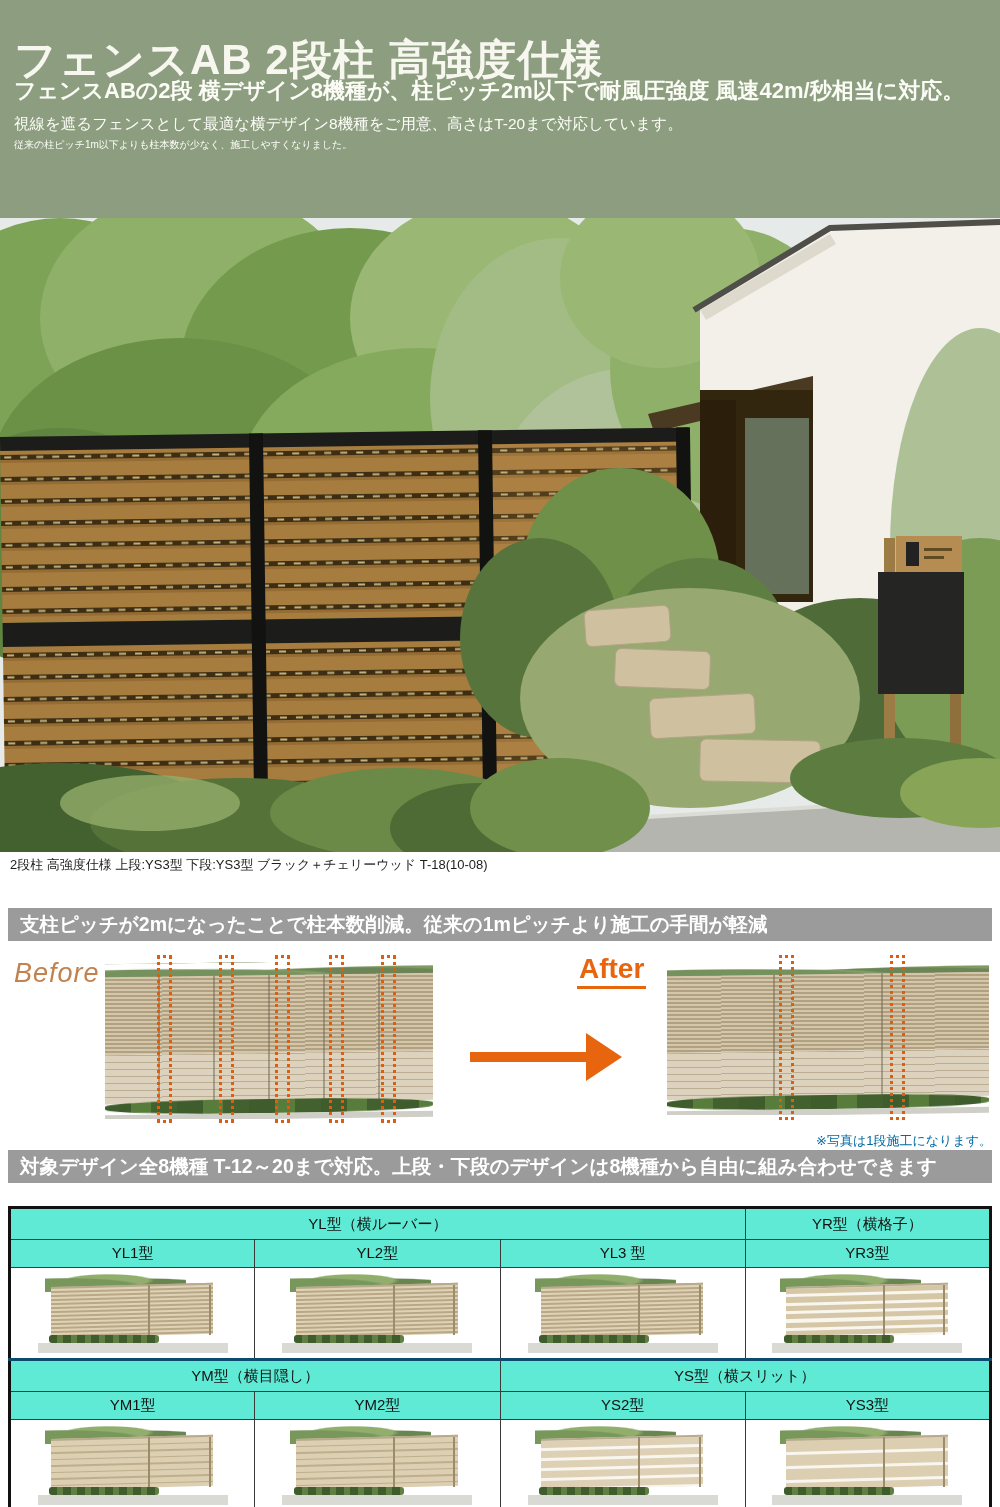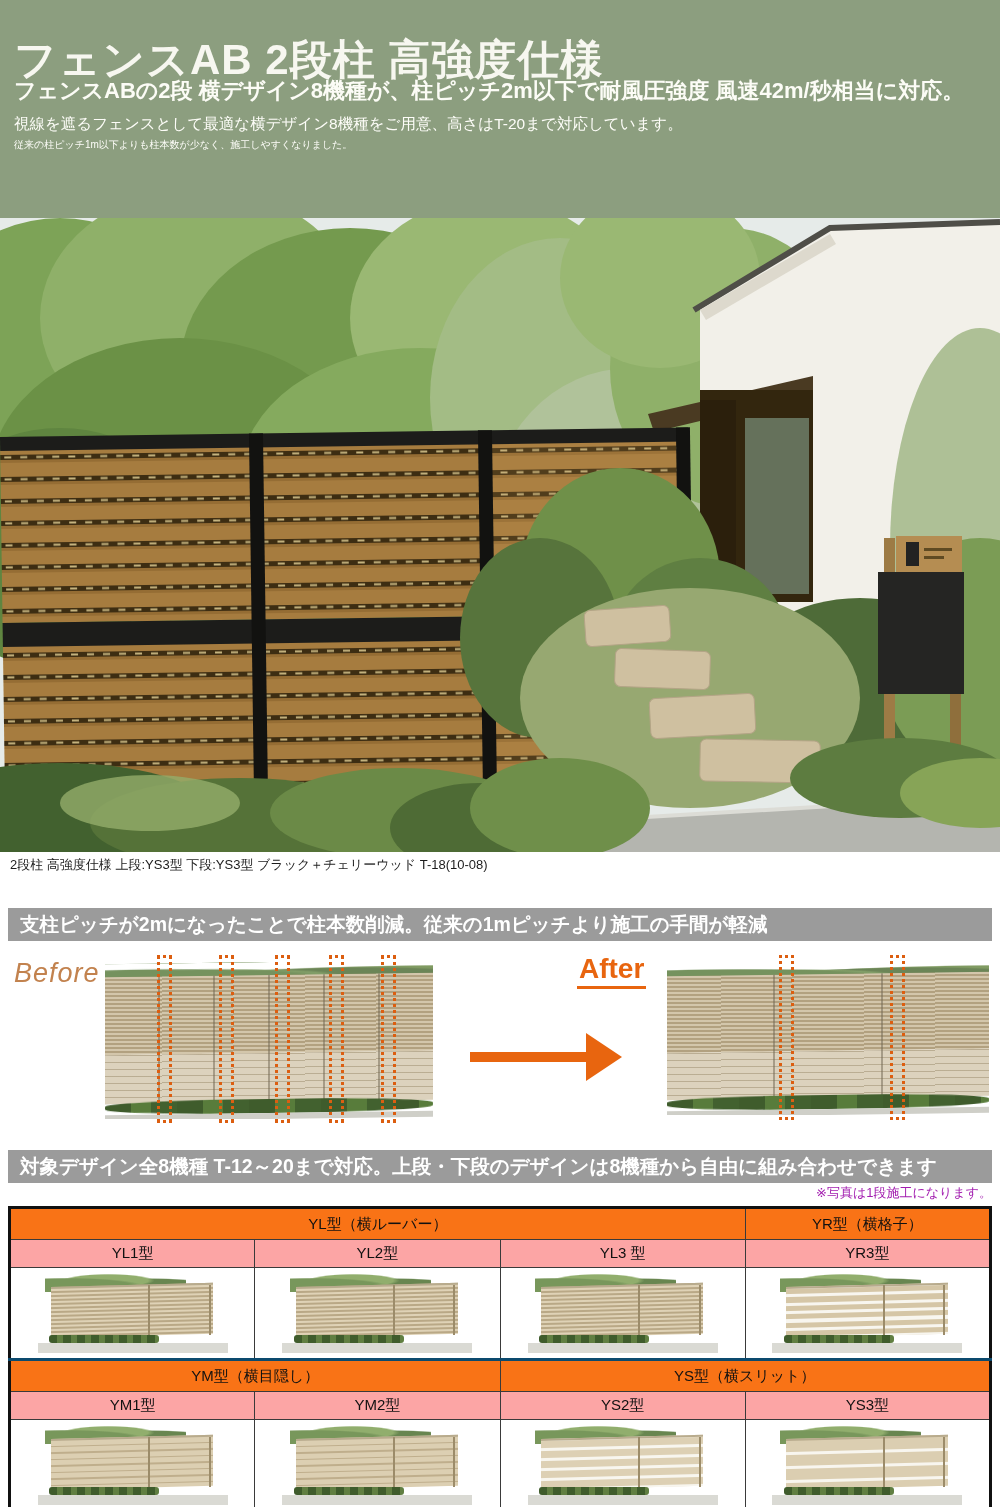--- a/index.html
+++ b/index.html
@@ -51,26 +51,26 @@
   .f-ground{position:absolute;left:0;right:0;bottom:0;height:4%;background:#cfcfc8;}
   .marker{position:absolute;width:15px;border:3px dotted #DC5E10;box-sizing:border-box;}
   .mk-b{top:955px;height:168px;}
   .mk-a{top:955px;height:165px;}
   .arrow{position:absolute;left:468px;top:1032px;width:154px;height:50px;}
   .arrow .shaft{position:absolute;left:2px;top:20px;width:118px;height:10px;background:#E8650F;}
   .arrow .head{position:absolute;left:118px;top:1px;width:0;height:0;
     border-left:36px solid #E8650F;border-top:24px solid transparent;border-bottom:24px solid transparent;}
 
   
-  .note{position:absolute;right:8px;top:1184px;font-size:13px;color:#a21caf;}
+  .note{position:absolute;right:8px;top:1132px;font-size:13px;color:#0369a1;}
   table.design{position:absolute;left:8px;top:1206px;width:984px;border-collapse:collapse;
     table-layout:fixed;border:3px solid #111;}
   table.design td{border:1px solid #3a3a3a;text-align:center;font-size:15px;color:#111;padding:0;}
-  td.grp{background:#f97316;height:30px;}
-  td.typ{background:#fca5a5;height:27px;}
+  td.grp{background:#5eead4;height:30px;}
+  td.typ{background:#5eead4;height:27px;}
   td.img{background:#fff;height:90px;}
   tr.sep td{border-top:3px solid #0c4a6e;}
 
   .thumb{position:relative;width:190px;height:80px;margin:4px auto;background:#fff;}
   .t-fol{position:absolute;top:0;left:4%;width:74%;height:24%;opacity:.9;
     background:radial-gradient(ellipse at 15% 70%,#6a8c4a 0 40%,transparent 46%),
                radial-gradient(ellipse at 45% 40%,#86a65e 0 36%,transparent 42%),
                radial-gradient(ellipse at 75% 70%,#587a3e 0 38%,transparent 44%);}
   .t-fence{position:absolute;top:15%;left:7%;width:85%;height:61%;transform:skewY(-1.5deg);
     border-top:2px solid #b8ab8d;}

